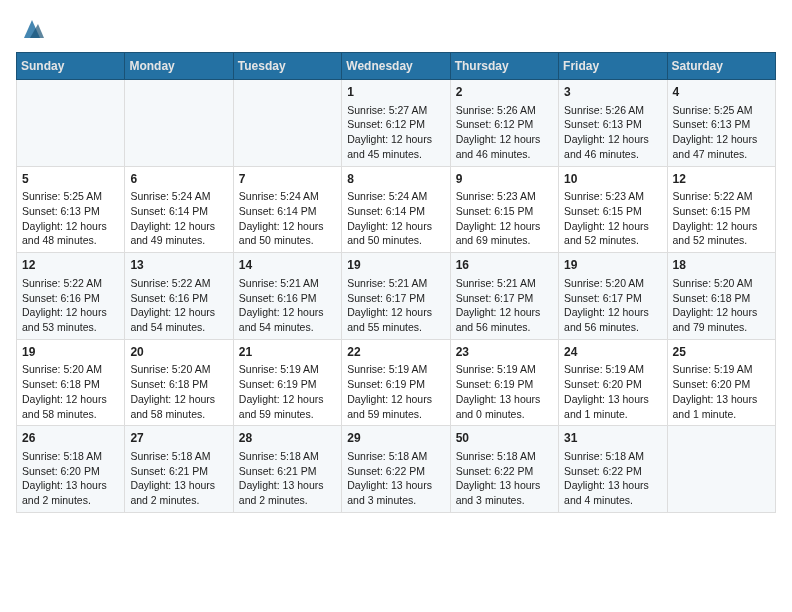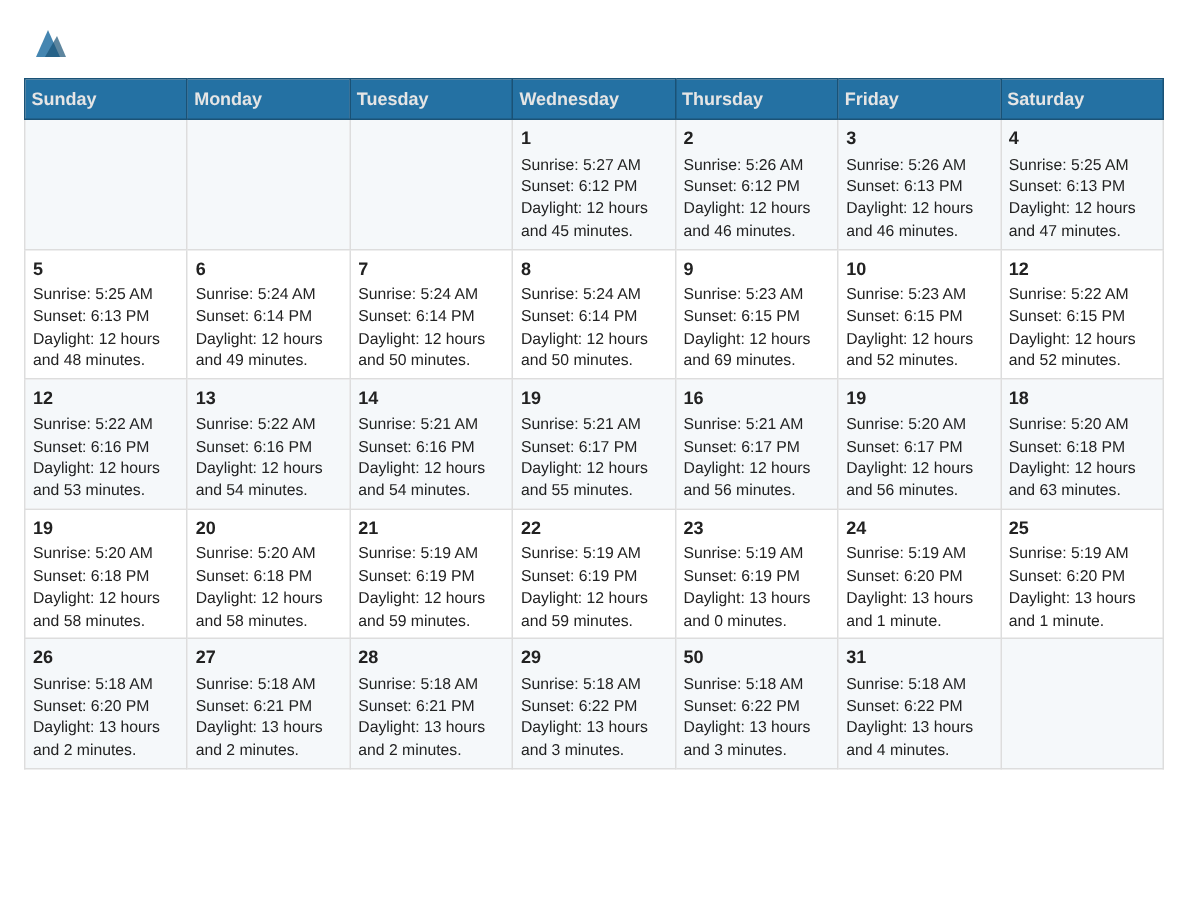--- a/index.html
+++ b/index.html
@@ -231,21 +231,21 @@
         <td>
           <span class="day-number">19</span>
           <div class="day-info">Sunrise: 5:20 AM</div>
           <div class="day-info">Sunset: 6:17 PM</div>
           <div class="day-info">Daylight: 12 hours and 56 minutes.</div>
         </td>
         <td>
           <span class="day-number">18</span>
           <div class="day-info">Sunrise: 5:20 AM</div>
           <div class="day-info">Sunset: 6:18 PM</div>
-          <div class="day-info">Daylight: 12 hours and 63 minutes.</div>
+          <div class="day-info">Daylight: 12 hours and 79 minutes.</div>
         </td>
       </tr>
       <tr>
         <td>
           <span class="day-number">19</span>
           <div class="day-info">Sunrise: 5:20 AM</div>
           <div class="day-info">Sunset: 6:18 PM</div>
           <div class="day-info">Daylight: 12 hours and 58 minutes.</div>
         </td>
         <td>

